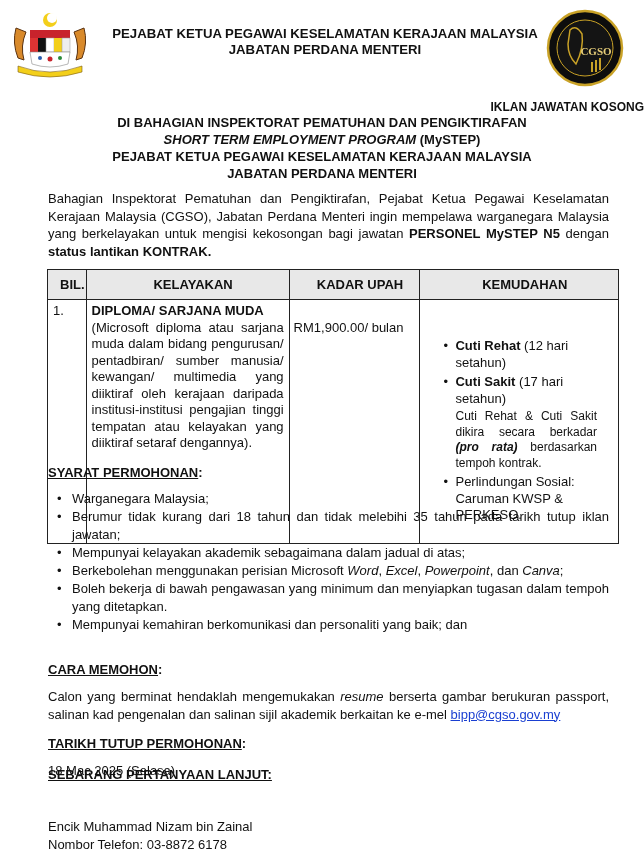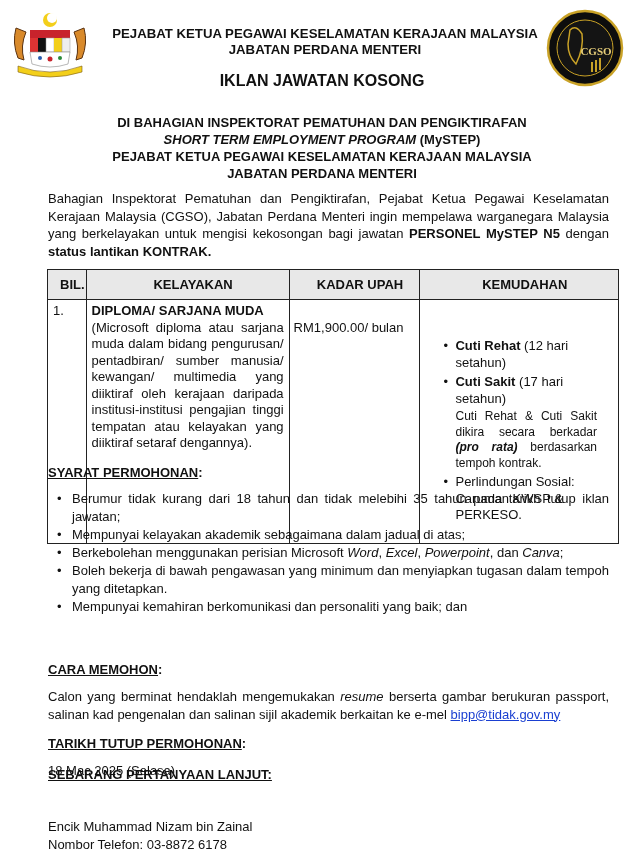--- a/index.html
+++ b/index.html
@@ -4,21 +4,21 @@
 <style>
   html, body { margin: 0; padding: 0; background: #ffffff; }
   body { width: 644px; height: 860px; position: relative; overflow: hidden;
          font-family: "Liberation Sans", sans-serif; color: #111; font-size: 13px; }
   .abs { position: absolute; }
   .hdr-title { left: 100px; width: 450px; top: 26px; text-align: center;
                font-weight: bold; font-size: 13.2px; line-height: 16px; }
   .logo-left { left: 10px; top: 8px; width: 80px; height: 72px; }
   .logo-right { left: 546px; top: 8px; width: 78px; height: 80px; }
   .center { left: 0; width: 644px; text-align: center; font-weight: bold; }
-  .t-iklan { top: 72px; font-size: 16px; }
+  .t-iklan { top: 100px; font-size: 12px; text-align: right; }
   .t-sub { top: 114px; font-size: 13px; line-height: 17px; }
   .para { left: 48px; width: 561px; top: 190px; font-size: 13px; line-height: 17.5px; text-align: justify; }
   table.main { position: absolute; left: 47px; top: 269px; width: 572px; border-collapse: collapse;
                font-size: 13px; }
   table.main th, table.main td { border: 1px solid #222; vertical-align: top; padding-left: 12px; }
   table.main th { background: #e8e8e8; height: 27px; font-weight: bold; text-align: center; vertical-align: middle; font-size: 13px; }
   table.main td { padding: 3px 5px; line-height: 16.5px; }
   .qual-title { font-weight: bold; }
   .justify { text-align: justify; }
   .benefits { list-style: none; margin: 16px; padding: 0; }
@@ -123,30 +123,31 @@
           <li><span>Perlindungan Sosial:</span><br><span>Caruman KWSP &amp; PERKESO.</span></li>
         </ul>
       </td>
     </tr>
   </tbody>
 </table>
 
 <div class="abs sec-h" style="top:465px;"><span class="u">SYARAT PERMOHONAN</span><span>:</span></div>
 
 <ul class="req">
+  <li>Warganegara Malaysia;</li>
   <li>Berumur tidak kurang dari 18 tahun dan tidak melebihi 35 tahun pada tarikh tutup iklan jawatan;</li>
   <li>Mempunyai kelayakan akademik sebagaimana dalam jadual di atas;</li>
   <li><span>Berkebolehan menggunakan perisian Microsoft </span><i>Word</i><span>, </span><i>Excel</i><span>, </span><i>Powerpoint</i><span>, dan </span><i>Canva</i><span>;</span></li>
   <li>Boleh bekerja di bawah pengawasan yang minimum dan menyiapkan tugasan dalam tempoh yang ditetapkan.</li>
   <li>Mempunyai kemahiran berkomunikasi dan personaliti yang baik; dan</li>
 </ul>
 
 <div class="abs sec-h" style="top:662px;"><span class="u">CARA MEMOHON</span><span>:</span></div>
 <div class="abs p-text" style="top:688px;">
-  <span>Calon yang berminat hendaklah mengemukakan </span><i>resume</i><span> berserta gambar berukuran passport, salinan kad pengenalan dan salinan sijil akademik berkaitan ke e-mel </span><a class="mail">bipp@tidak.gov.my</a>
+  <span>Calon yang berminat hendaklah mengemukakan </span><i>resume</i><span> berserta gambar berukuran passport, salinan kad pengenalan dan salinan sijil akademik berkaitan ke e-mel </span><a class="mail">bipp@cgso.gov.my</a>
 </div>
 
 <div class="abs sec-h" style="top:736px;"><span class="u">TARIKH TUTUP PERMOHONAN</span><span>:</span></div>
 <div class="abs p-text" style="top:762px;">18 Mac 2025 (Selasa)</div>
 
 <div class="abs sec-h" style="top:767px;text-align:right;"><span class="u">SEBARANG PERTANYAAN LANJUT:</span></div>
 <div class="abs p-text" style="top:818px;">Encik Muhammad Nizam bin Zainal</div>
 <div class="abs p-text" style="top:836px;">Nombor Telefon: 03-8872 6178</div>
 
 </body></html>

